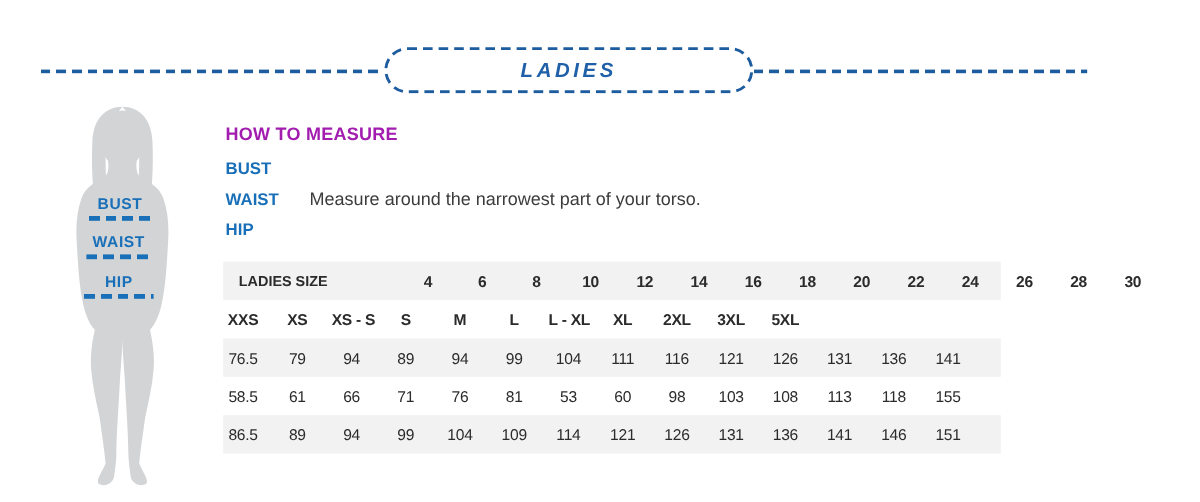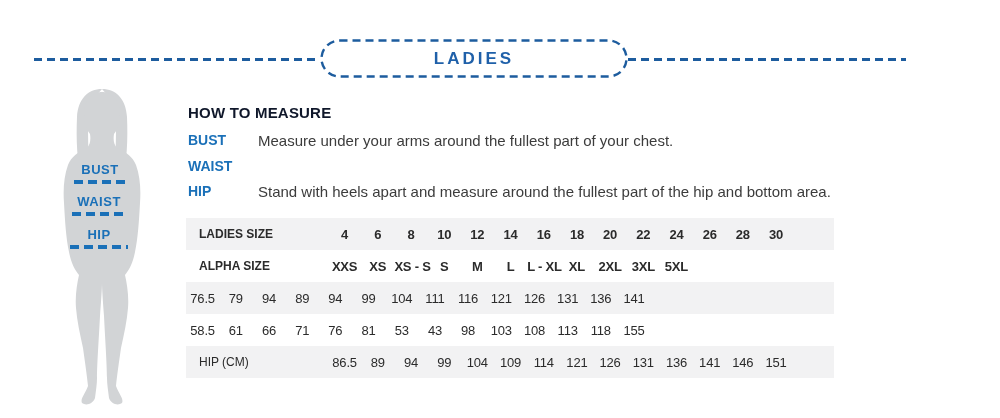--- a/index.html
+++ b/index.html
@@ -13,44 +13,44 @@
 
   
   .hdr-dash{position:absolute;height:3px;
     background:repeating-linear-gradient(90deg,var(--accent-blue) 0 8px,transparent 8px 13px);}
   .hdr-dash.left{left:34px;top:58px;width:286px;}
   .hdr-dash.right{left:628px;top:58px;width:278px;}
   .capsule{position:absolute;left:320px;top:39px;width:308px;height:39px;}
   .capsule svg{position:absolute;left:0;top:0;}
   .capsule .ttl{position:absolute;left:0;top:0;width:100%;height:100%;
     display:flex;align-items:center;justify-content:center;
-    color:var(--title-blue);font-size:17px;font-weight:bold;letter-spacing:3px;}
+    color:var(--title-blue);font-size:17px;font-weight:bold;letter-spacing:3px;font-style:italic;}
 
   
   .figure{position:absolute;left:30px;top:86px;width:150px;height:330px;}
   .figure svg{position:absolute;left:0;top:0;}
   .fig-group{position:absolute;}
   .fig-label{display:block;text-align:center;color:var(--label-blue);
     font-size:13px;font-weight:bold;letter-spacing:.5px;}
   .fig-dash{margin-top:3px;height:4px;
     background:repeating-linear-gradient(90deg,var(--label-blue) 0 9px,transparent 9px 14px);}
   .fig-bust{left:44px;top:76px;width:52px;}
   .fig-waist{left:42px;top:108px;width:54px;}
   .fig-hip{left:40px;top:141px;width:58px;}
 
   
   .measure{position:absolute;left:188px;top:104px;width:690px;}
-  .measure-title{font-size:15px;font-weight:bold;color:#0f172a;letter-spacing:.2px;margin-bottom:7px;}
+  .measure-title{font-size:15px;font-weight:bold;color:#a21caf;letter-spacing:.2px;margin-bottom:7px;}
   .m-row{display:flex;line-height:25.5px;}
   .m-term{width:70px;flex:0 0 70px;color:var(--label-blue);font-weight:bold;font-size:14px;}
   .m-desc{flex:1;color:var(--body-text);font-size:15px;}
 
   
   .sizes{position:absolute;left:186px;top:218px;width:648px;}
-  .t-row{display:flex;align-items:center;height:32px;color:var(--ink);font-size:13px;}
+  .t-row{display:flex;align-items:center;height:32px;color:var(--ink);font-size:13px;gap:12px;}
   .t-row:nth-child(odd){background:var(--stripe-gray);}
   .t-row.t-head{font-weight:bold;}
   .t-label{flex:0 0 142px;width:142px;padding-left:13px;font-size:12px;white-space:nowrap;}
   .t-cell{flex:0 0 33.2px;width:33.2px;text-align:center;white-space:nowrap;letter-spacing:-.2px;}
 </style>
 </head>
 <body>
 
 <div class="stage">
 
@@ -99,30 +99,29 @@
     <div class="fig-dash"></div>
   </div>
 </div>
   </div>
 
   <div class="measure">
     <div class="measure-title">HOW TO MEASURE</div>
     <div id="measure-items">
   <div class="m-row">
     <span class="m-term">BUST</span>
-    <span class="m-desc">Measure under your arms around the fullest part of your chest.</span>
   </div>
 
   <div class="m-row">
     <span class="m-term">WAIST</span>
+    <span class="m-desc">Measure around the narrowest part of your torso.</span>
   </div>
 
   <div class="m-row">
     <span class="m-term">HIP</span>
-    <span class="m-desc">Stand with heels apart and measure around the fullest part of the hip and bottom area.</span>
   </div>
 </div>
   </div>
 
   <div class="sizes" id="size-table">
   <div class="t-row t-head">
     <div class="t-label">LADIES SIZE</div>
   <div class="t-cell">4</div>
         <div class="t-cell">6</div>
         <div class="t-cell">8</div>
@@ -133,21 +132,20 @@
         <div class="t-cell">18</div>
         <div class="t-cell">20</div>
         <div class="t-cell">22</div>
         <div class="t-cell">24</div>
         <div class="t-cell">26</div>
         <div class="t-cell">28</div>
         <div class="t-cell">30</div>
       </div>
 
   <div class="t-row t-head">
-    <div class="t-label">ALPHA SIZE</div>
   <div class="t-cell">XXS</div>
         <div class="t-cell">XS</div>
         <div class="t-cell">XS - S</div>
         <div class="t-cell">S</div>
         <div class="t-cell">M</div>
         <div class="t-cell">L</div>
         <div class="t-cell">L - XL</div>
         <div class="t-cell">XL</div>
         <div class="t-cell">2XL</div>
         <div class="t-cell">3XL</div>
@@ -175,31 +173,30 @@
       </div>
 
   <div class="t-row">
   <div class="t-cell">58.5</div>
         <div class="t-cell">61</div>
         <div class="t-cell">66</div>
         <div class="t-cell">71</div>
         <div class="t-cell">76</div>
         <div class="t-cell">81</div>
         <div class="t-cell">53</div>
-        <div class="t-cell">43</div>
+        <div class="t-cell">60</div>
         <div class="t-cell">98</div>
         <div class="t-cell">103</div>
         <div class="t-cell">108</div>
         <div class="t-cell">113</div>
         <div class="t-cell">118</div>
         <div class="t-cell">155</div>
       </div>
 
   <div class="t-row">
-    <div class="t-label">HIP (CM)</div>
   <div class="t-cell">86.5</div>
         <div class="t-cell">89</div>
         <div class="t-cell">94</div>
         <div class="t-cell">99</div>
         <div class="t-cell">104</div>
         <div class="t-cell">109</div>
         <div class="t-cell">114</div>
         <div class="t-cell">121</div>
         <div class="t-cell">126</div>
         <div class="t-cell">131</div>

